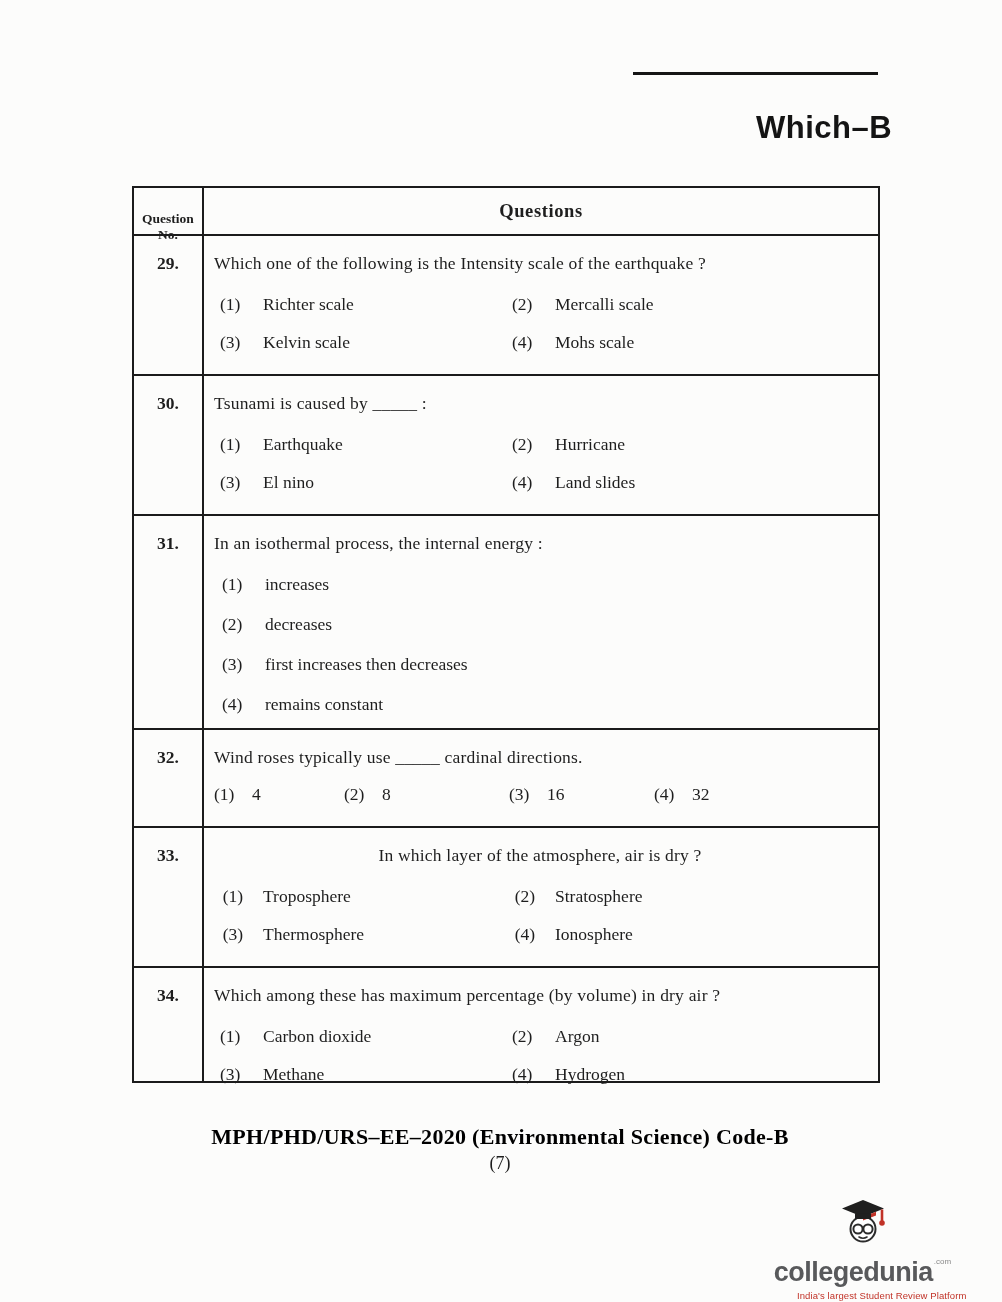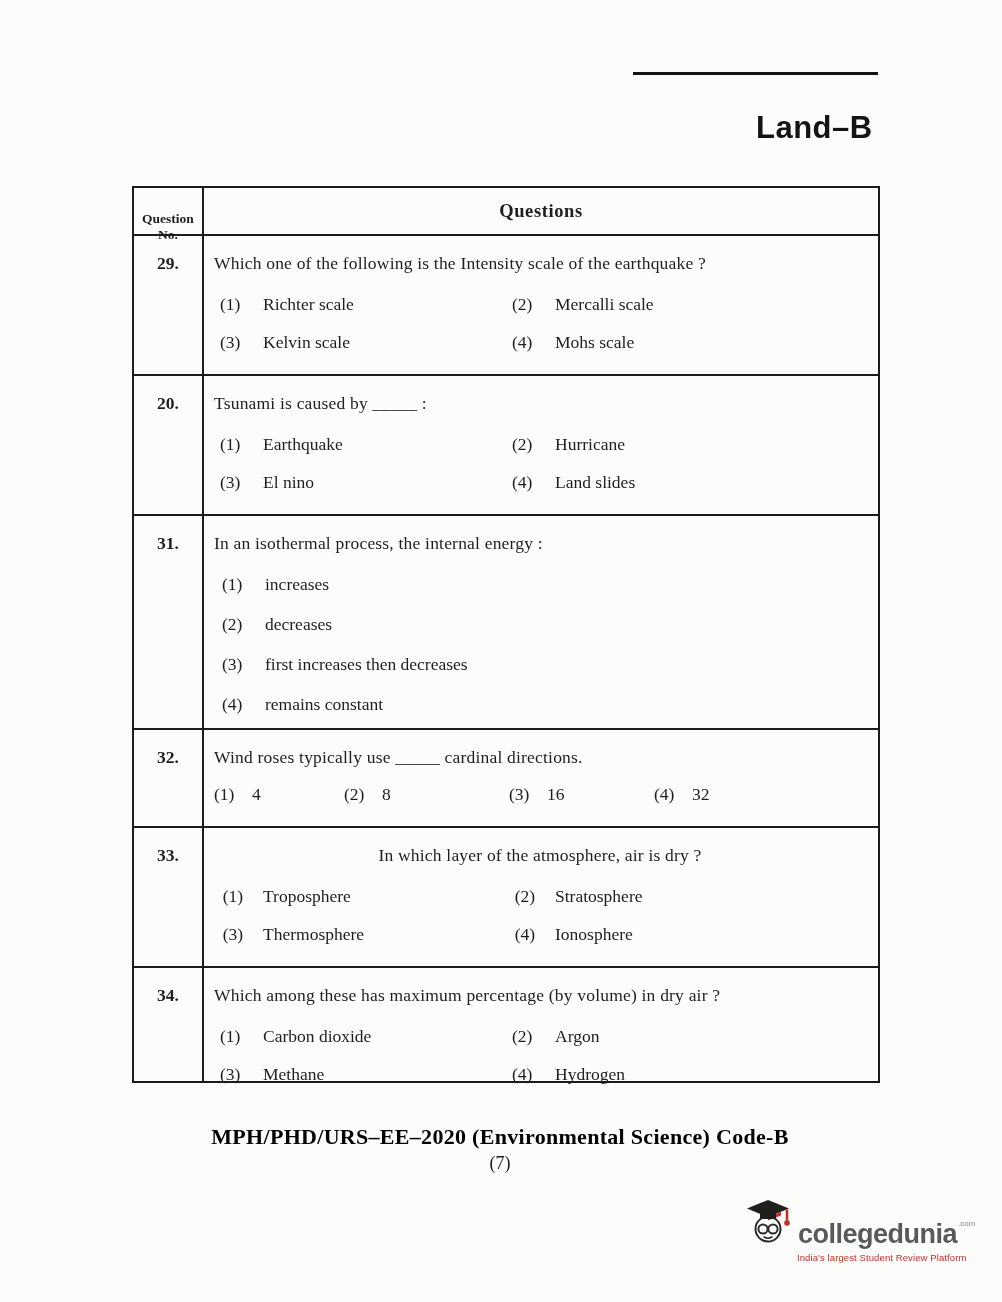--- a/index.html
+++ b/index.html
@@ -55,42 +55,42 @@
   .opt-text { margin-left:17px; }
   .opts.row4 .opt-text { margin-left:12px; }
   .h29 { height:140px; } .h30 { height:140px; } .h31 { height:214px; }
   .h32 { height:98px; }  .h33 { height:140px;text-align:center; } .h34 { height:113px; }
   
   .footer { position:absolute; left:120px; top:1124px; width:760px; text-align:center; }
   .footer-title { font-weight:bold; font-size:22px; letter-spacing:0.3px; color:#000000; }
   .page-number { font-size:18px; margin-top:3px; }
   
   .logo { position:absolute; left:745px; top:1198px; width:235px; }
-  .logo-row { display:flex; align-items:flex-end; gap:7px; }
+  .logo-row { display:flex; align-items:center; gap:7px;flex-direction:column; }
   .brand {
     font-family:"Liberation Sans", sans-serif;
     font-weight:bold; font-size:27px; color:#58595b; letter-spacing:-0.5px;
   }
   .brand-suffix {
     font-family:"Liberation Sans", sans-serif;
     font-size:8px; color:#8a8a8a; vertical-align:top; margin-left:1px;
   }
   .tagline {
     font-family:"Liberation Sans", sans-serif;
     font-size:9.5px; color:#c13227; margin-top:2px; padding-left:52px;
     letter-spacing:0.1px; white-space:nowrap;
   }
 </style>
 </head>
 <body>
 
 <div class="page">
 
   <div class="top-rule"></div>
-  <div class="code-label">Land–B</div>
+  <div class="code-label">Which–B</div>
 
   <div class="exam-table">
 
     <div class="cell num hdr-num">Question No.</div>
     <div class="cell hdr-q">Questions</div>
 
     <div class="cell num h29">
       <div class="qnum">29.</div>
     </div>
     <div class="cell h29">
@@ -111,21 +111,21 @@
             </div>
           <div class="opt">
               <span class="opt-label">(4)</span>
               <span class="opt-text">Mohs scale</span>
             </div>
         </div>
       </div>
     </div>
 
     <div class="cell num h30">
-      <div class="qnum">20.</div>
+      <div class="qnum">30.</div>
     </div>
     <div class="cell h30">
       <div class="qbody">
         <div class="q-text">Tsunami is caused by _____ :</div>
         <div class="opts two-col">
           <div class="opt">
               <span class="opt-label">(1)</span>
               <span class="opt-text">Earthquake</span>
             </div>
           <div class="opt">

